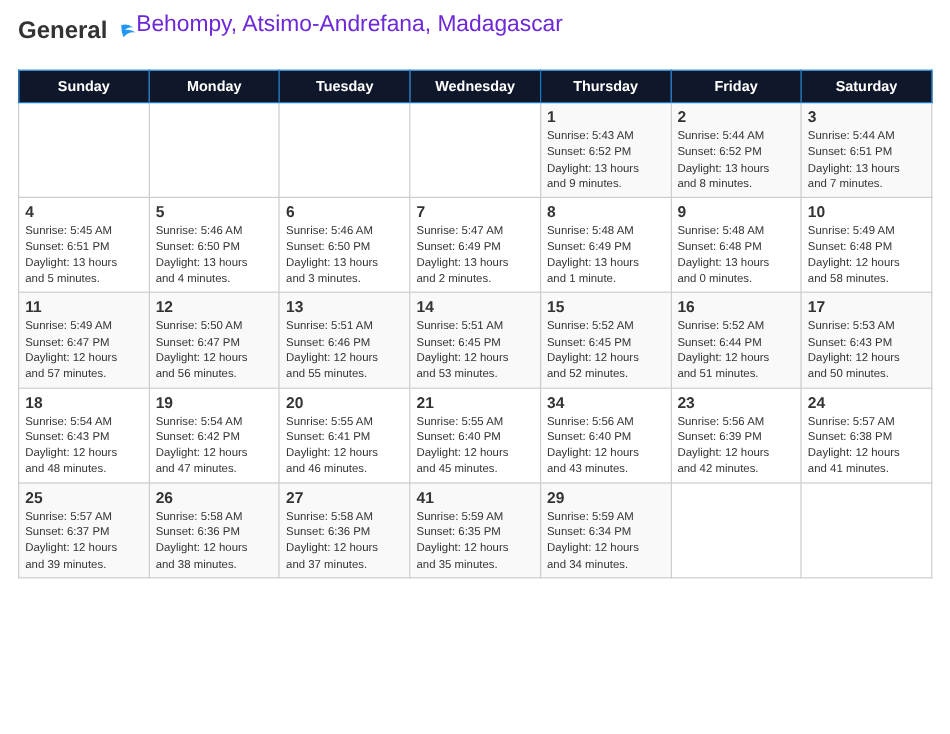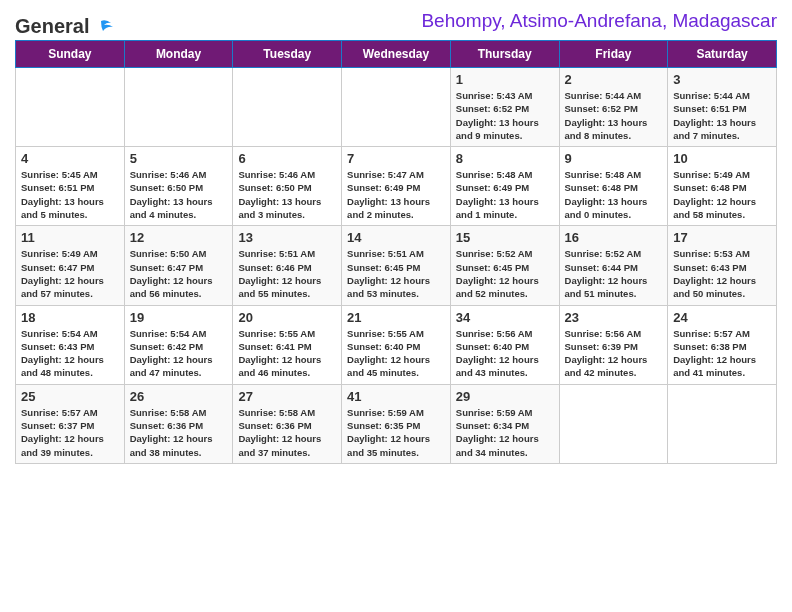--- a/index.html
+++ b/index.html
@@ -5,23 +5,22 @@
     * { box-sizing: border-box; margin: 0; padding: 0; }
     body {
       font-family: Arial, sans-serif;
       background: #fff;
       width: 792px;
       min-height: 612px;
       padding: 10px 15px 15px 15px;
     }
     .header-area {
       display: flex;
-      justify-content: space-between;
       align-items: flex-start;
-      margin-bottom: 2px;
+      margin-bottom: 20px;
     }
     .logo {
       display: flex;
       flex-direction: column;
       margin-top: 5px;
     }
     .title-area {
       text-align: right;
     }
     .main-title {
@@ -32,21 +31,21 @@
     .subtitle {
       font-size: 19px;
       color: #6d28d9;
     }
     table {
       width: 100%;
       border-collapse: collapse;
       table-layout: fixed;
     }
     thead tr {
-      background-color: #701a75;
+      background-color: #0f172a;
       margin-left: 19px;
     }
     thead th {
       color: #fff;
       padding: 6px 4px;
       font-size: 12px;
       font-weight: bold;
       border: 1px solid #1a7ac9;
     }
     tbody tr {
@@ -67,21 +66,20 @@
       font-size: 13px;
       font-weight: bold;
       color: #333;
       display: block;
       margin-bottom: 2px;
     }
     .day-info {
       font-size: 9.5px;
       line-height: 1.4;
       color: #333;
-      font-weight: bold;
     }
     .empty-cell {
       background: #fff !important;
     }
     tbody tr:nth-child(even) td {
       background: #fff;
     }
     
     .row-odd td { background: #f5f5f5; }
     .row-even td { background: #ffffff; }

